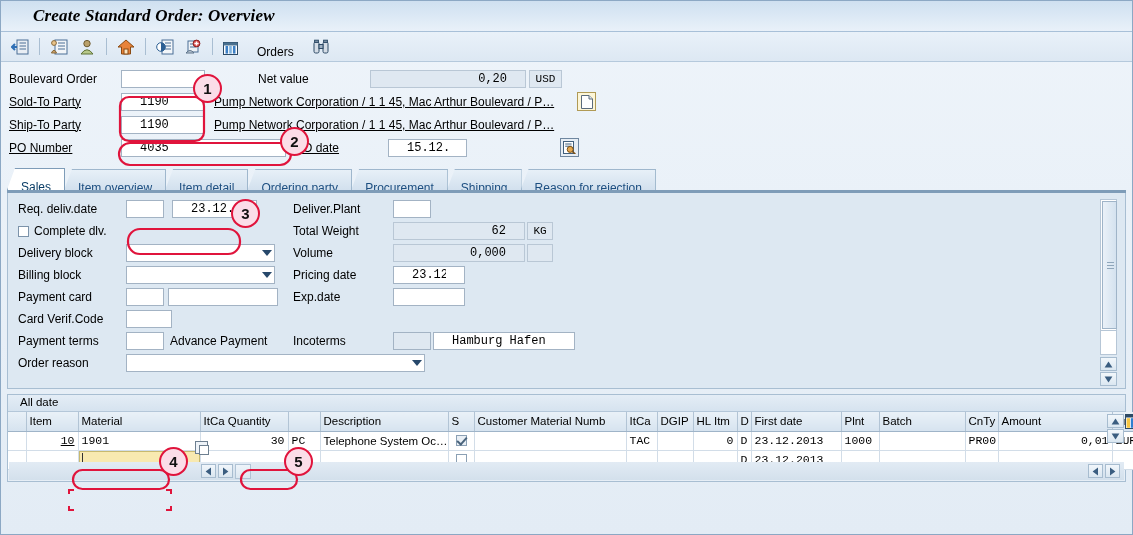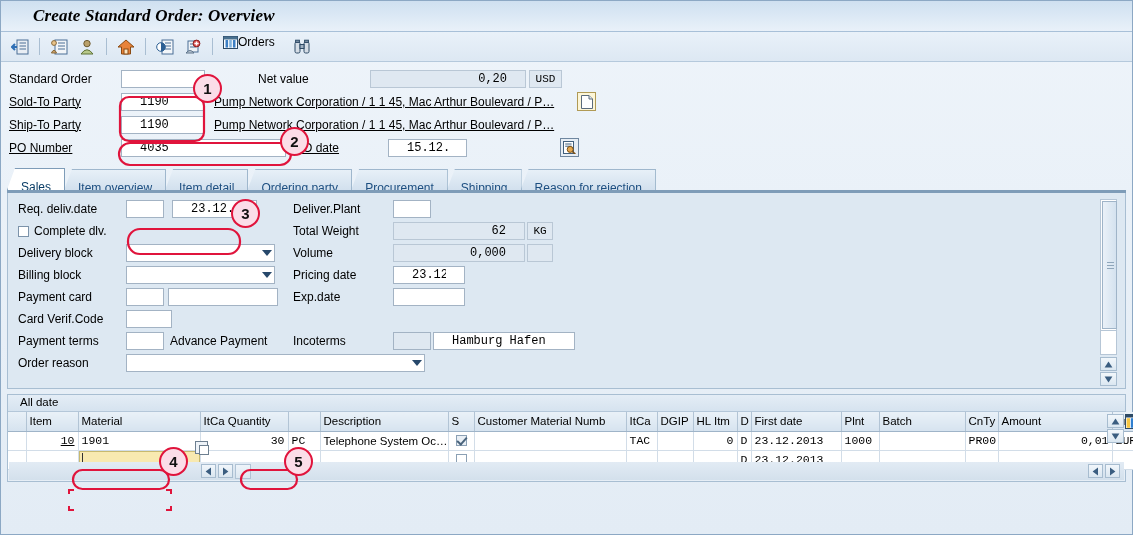--- a/index.html
+++ b/index.html
@@ -40,21 +40,21 @@
     border-bottom:1px solid #b5c9dc;
     display:flex; align-items:center;
     gap:2px; padding:0 6px;
   }
   .tbtn {
     width:26px;height:24px;display:flex;align-items:center;justify-content:center;
     cursor:pointer;
   }
   .tsep { width:1px;height:17px;background:#a9bed2;margin:0 4px; }
   .ordbtn {
-    display:flex;align-items:flex-start;gap:0;height:24px;padding:0 4px;cursor:pointer;
+    display:flex;align-items:flex-end;gap:19px;height:24px;padding:0 4px;cursor:pointer;
   }
   .ordbtn span { font-size:12px; }
 
   
   .hdr { padding:6px 0 2px 8px; position:relative; }
   .row { display:flex; align-items:center; height:21px; margin-bottom:2px; }
   .lbl { font-size:12px; }
   .lbl.u { text-decoration:underline; }
   .inp {
     background:#fff; border:1px solid #a3b3c4;
@@ -254,21 +254,21 @@
         <rect x="7" y="5.5" width="4" height="4" fill="#9fb0c2" stroke="#2d4a66"></rect>
         <rect x="2.6" y="1.2" width="3.8" height="2.2" fill="#7f93a8" stroke="#2d4a66"></rect>
         <rect x="11.6" y="1.2" width="3.8" height="2.2" fill="#7f93a8" stroke="#2d4a66"></rect>
       </svg>
     </div>
   </div>
 
   <div class="hdr">
 
     <div class="row">
-      <div class="lbl" style="width:112px;">Standard Order</div>
+      <div class="lbl" style="width:112px;">Boulevard Order</div>
       <input class="inp" style="width: 84px;" value="">
       <div class="lbl" style="width:112px;margin-left:53px;">Net value</div>
       <div class="inp ro r" style="width:156px;">0,20</div>
       <div class="unit" style="width:33px;margin-left:3px;">USD</div>
     </div>
 
     <div class="row">
       <div class="lbl u" style="width:112px;">Sold-To Party</div>
       <input class="inp" style="width: 84px;" value="1190">
       <div class="addr" style="margin-left:9px;width:357px;overflow:hidden;">Pump Network Corporation / 1 1 45, Mac Arthur Boulevard / P…</div>

